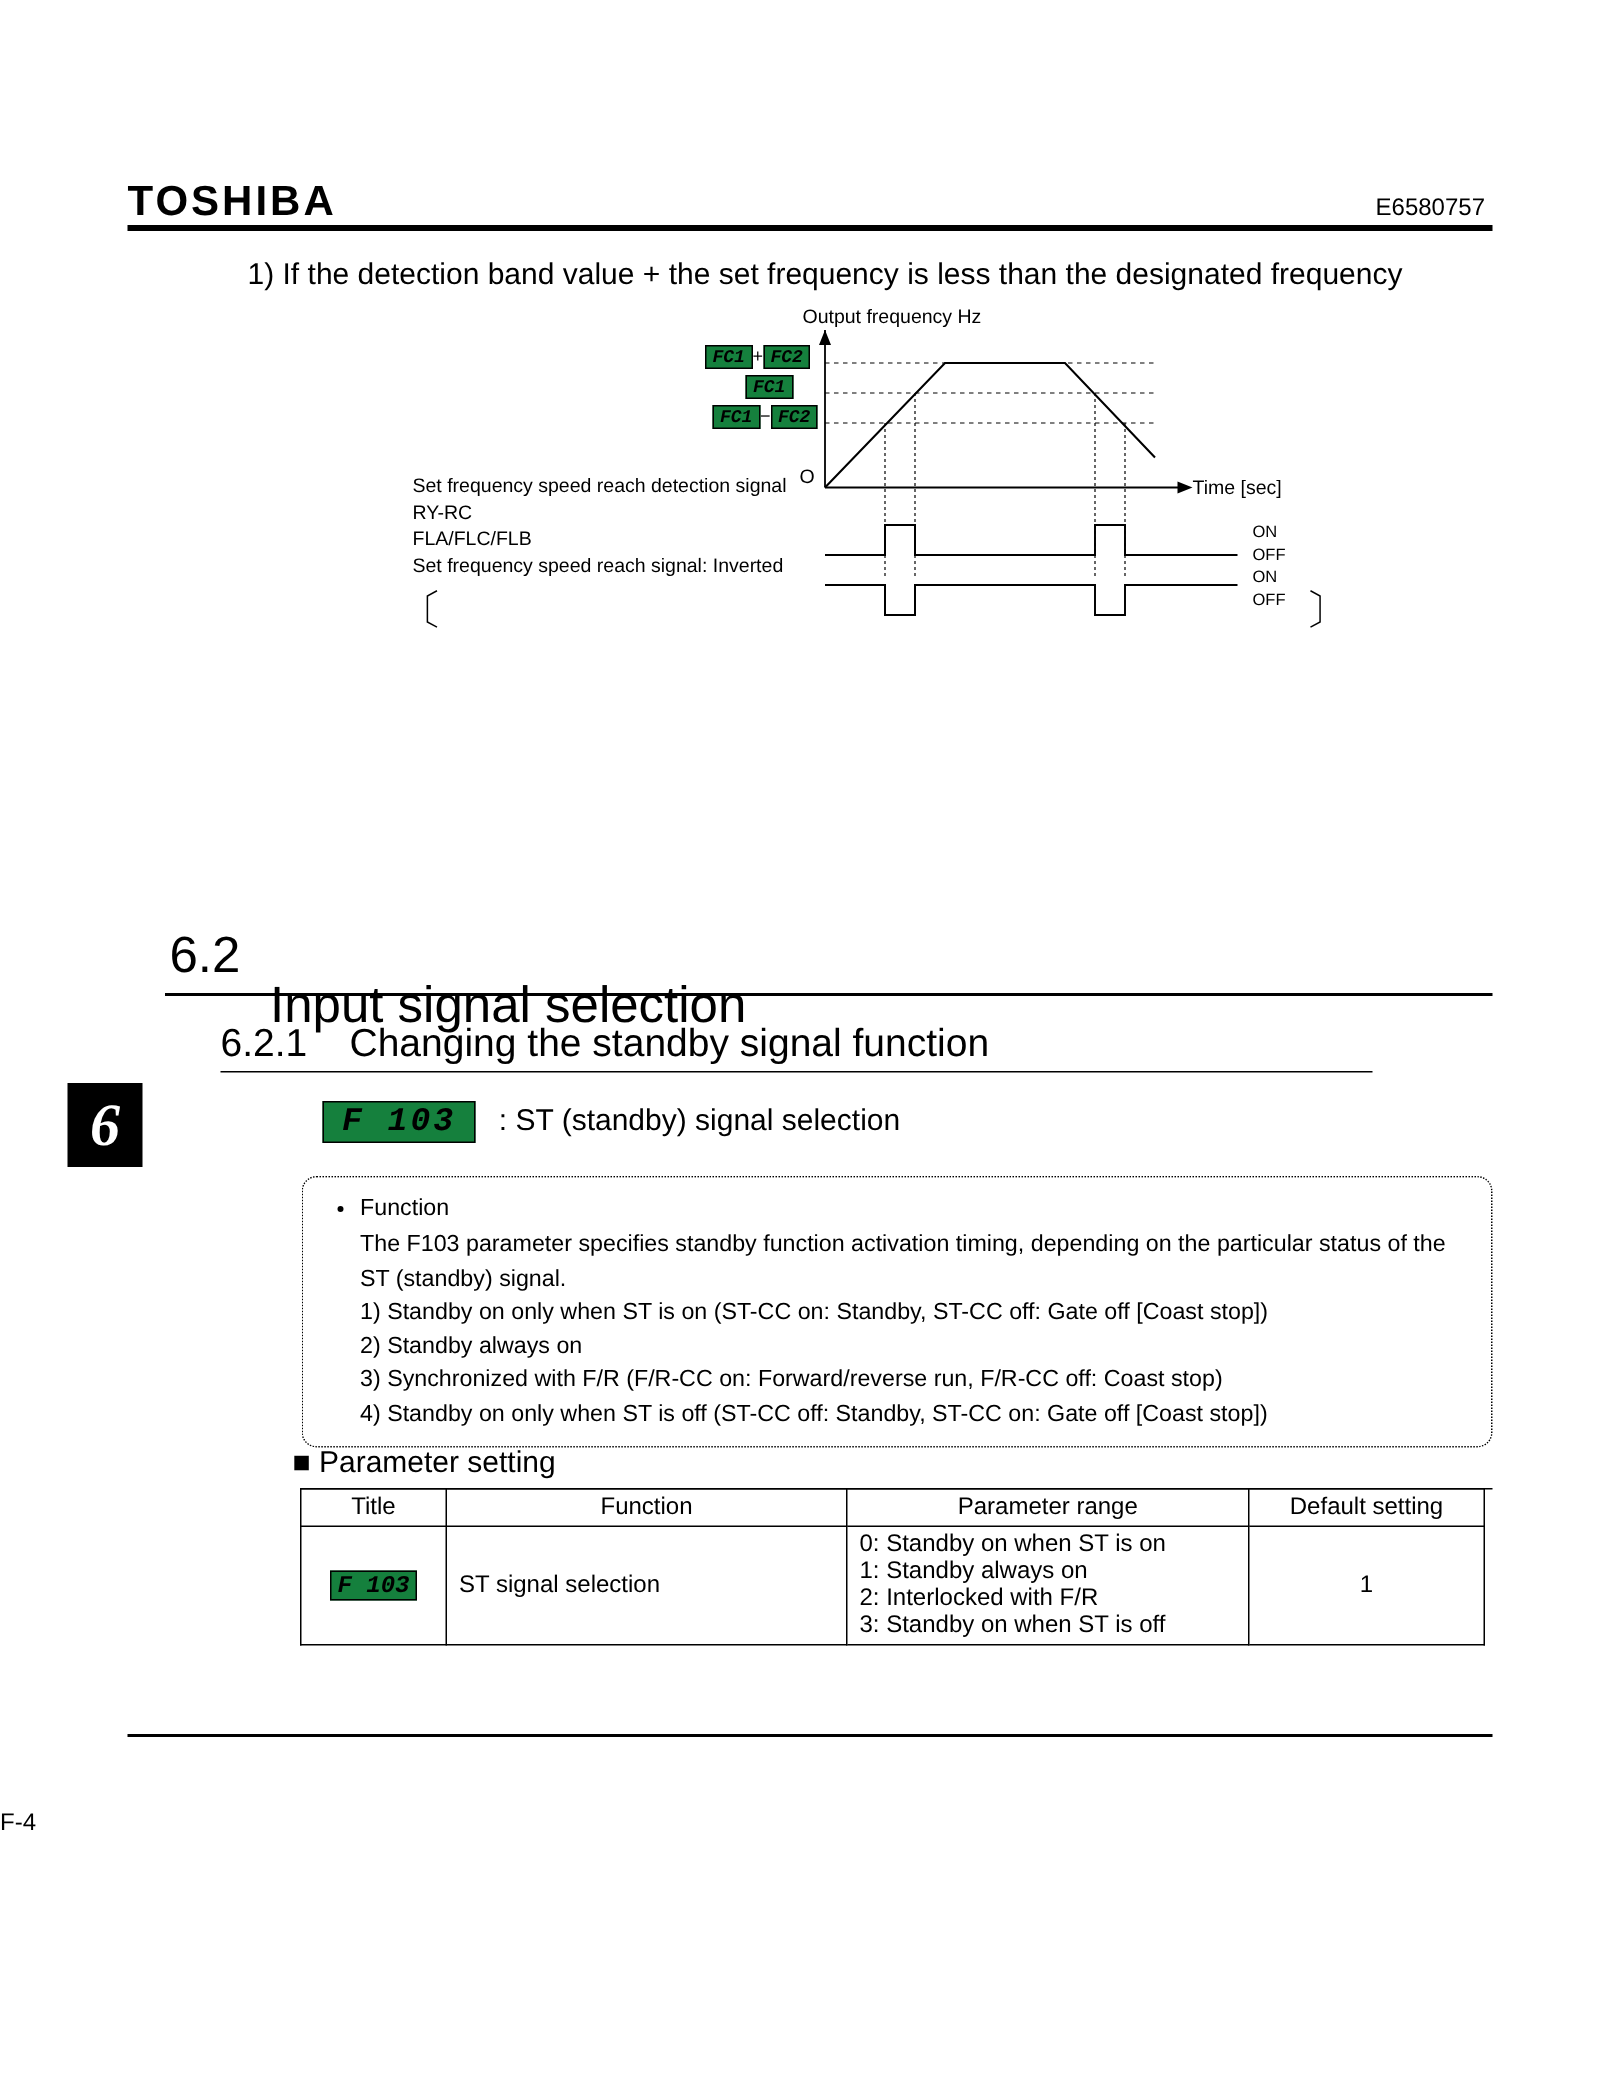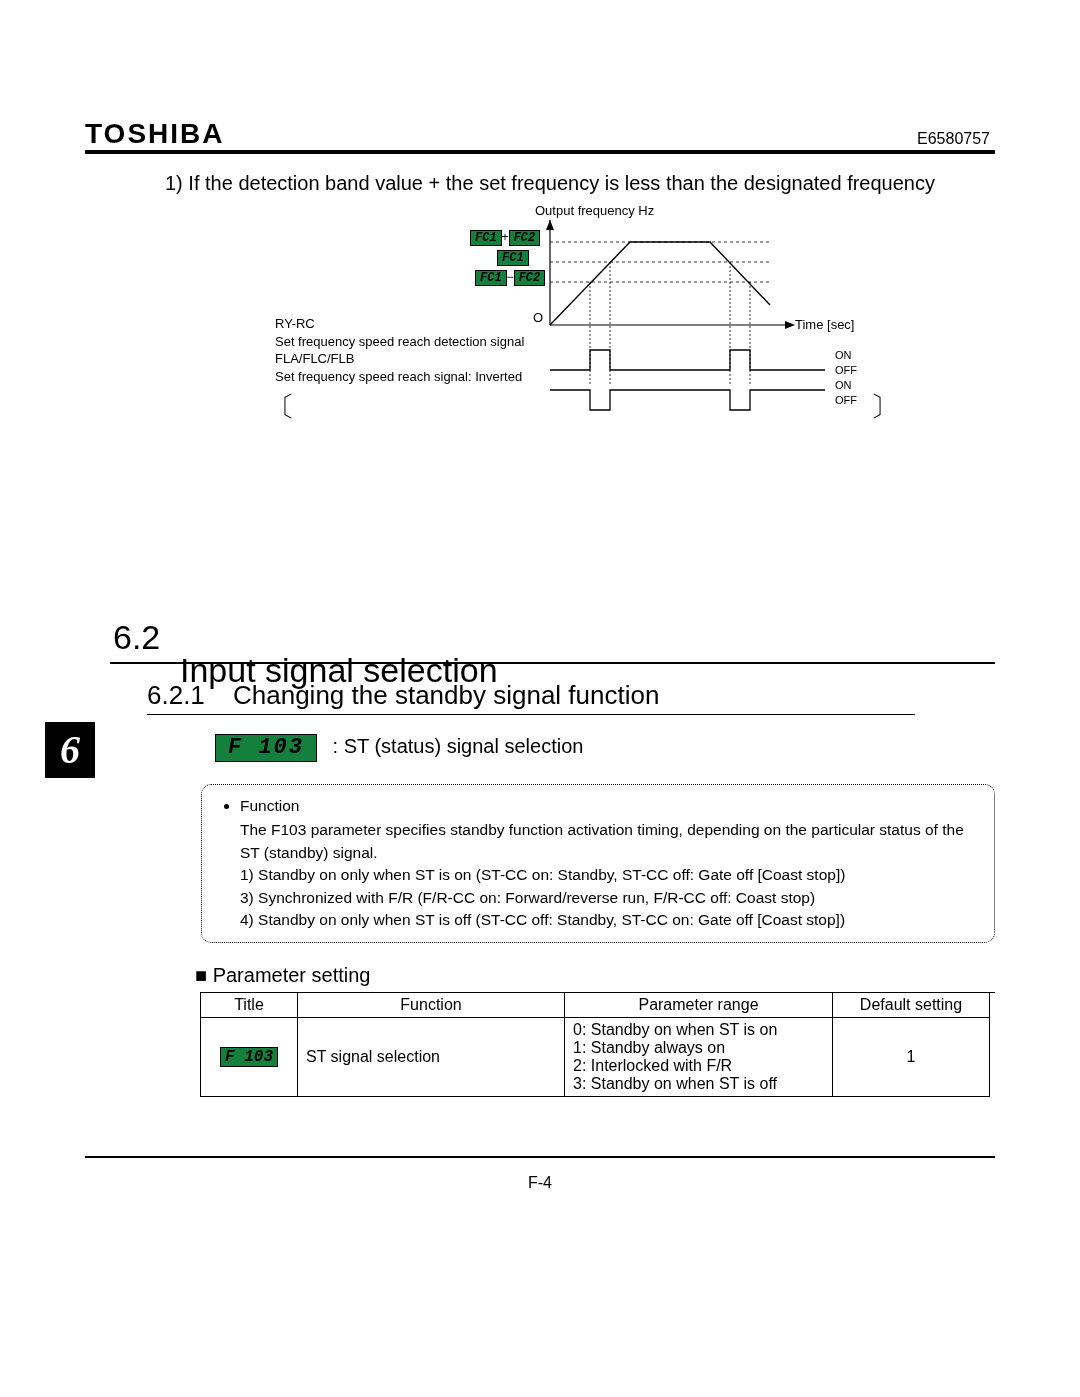--- a/index.html
+++ b/index.html
@@ -224,22 +224,22 @@
     position: absolute;
     left: 85px;
     right: 85px;
     top: 1156px;
     border-top: 2px solid #000;
   }
   .footer-pg {
     position: absolute;
     left: 0;
     right: 0;
-    top: 1174px;
-    text-align: center;
+    top: 1207px;
+    text-align: left;
     font-size: 16px;
   }
 </style>
 </head>
 <body>
 
 <div class="page">
 
   <div class="brand">TOSHIBA</div>
   <div class="docnum">E6580757</div>
@@ -291,50 +291,51 @@
 
       <div class="fig-time">Time [sec]</div>
       <div class="fig-onoff">
         <div>ON</div>
         <div>OFF</div>
         <div>ON</div>
         <div>OFF</div>
       </div>
 
       <div class="fig-labels-left">
+        <div>Set frequency speed reach detection signal</div>
         <div>RY-RC</div>
-        <div>Set frequency speed reach detection signal</div>
         <div>FLA/FLC/FLB</div>
         <div>Set frequency speed reach signal: Inverted</div>
       </div>
       <div class="fig-bracket-left">〔</div>
       <div class="fig-bracket-right">〕</div>
     </div>
 
     <div class="section-num">6.2</div>
     <div class="section-title">Input signal selection</div>
     <div class="section-rule"></div>
 
     <div class="sub-num">6.2.1</div>
     <div class="sub-title">Changing the standby signal function</div>
     <div class="sub-rule"></div>
 
     <div class="chapter-tab">6</div>
 
     <div class="param-line">
       <span class="lcd lcd-big">F 103</span>
-      <span style="margin-left:10px;">: ST (status) signal selection</span>
+      <span style="margin-left:10px;">: ST (standby) signal selection</span>
     </div>
 
     <div class="func-box">
       <ul class="bul">
           <li>Function</li>
         </ul>
       <div class="desc">The F103 parameter specifies standby function activation timing, depending on the particular status of the ST (standby) signal.</div>
       <div class="desc">1)  Standby on only when ST is on (ST-CC on: Standby, ST-CC off: Gate off [Coast stop])</div>
+      <div class="desc">2)  Standby always on</div>
       <div class="desc">3)  Synchronized with F/R (F/R-CC on: Forward/reverse run, F/R-CC off: Coast stop)</div>
       <div class="desc">4)  Standby on only when ST is off (ST-CC off: Standby, ST-CC on: Gate off [Coast stop])</div>
     </div>
 
     <div class="param-heading">■  Parameter setting</div>
     <div class="param-rule"></div>
 
     <table class="param">
       <tbody>
           <tr>

